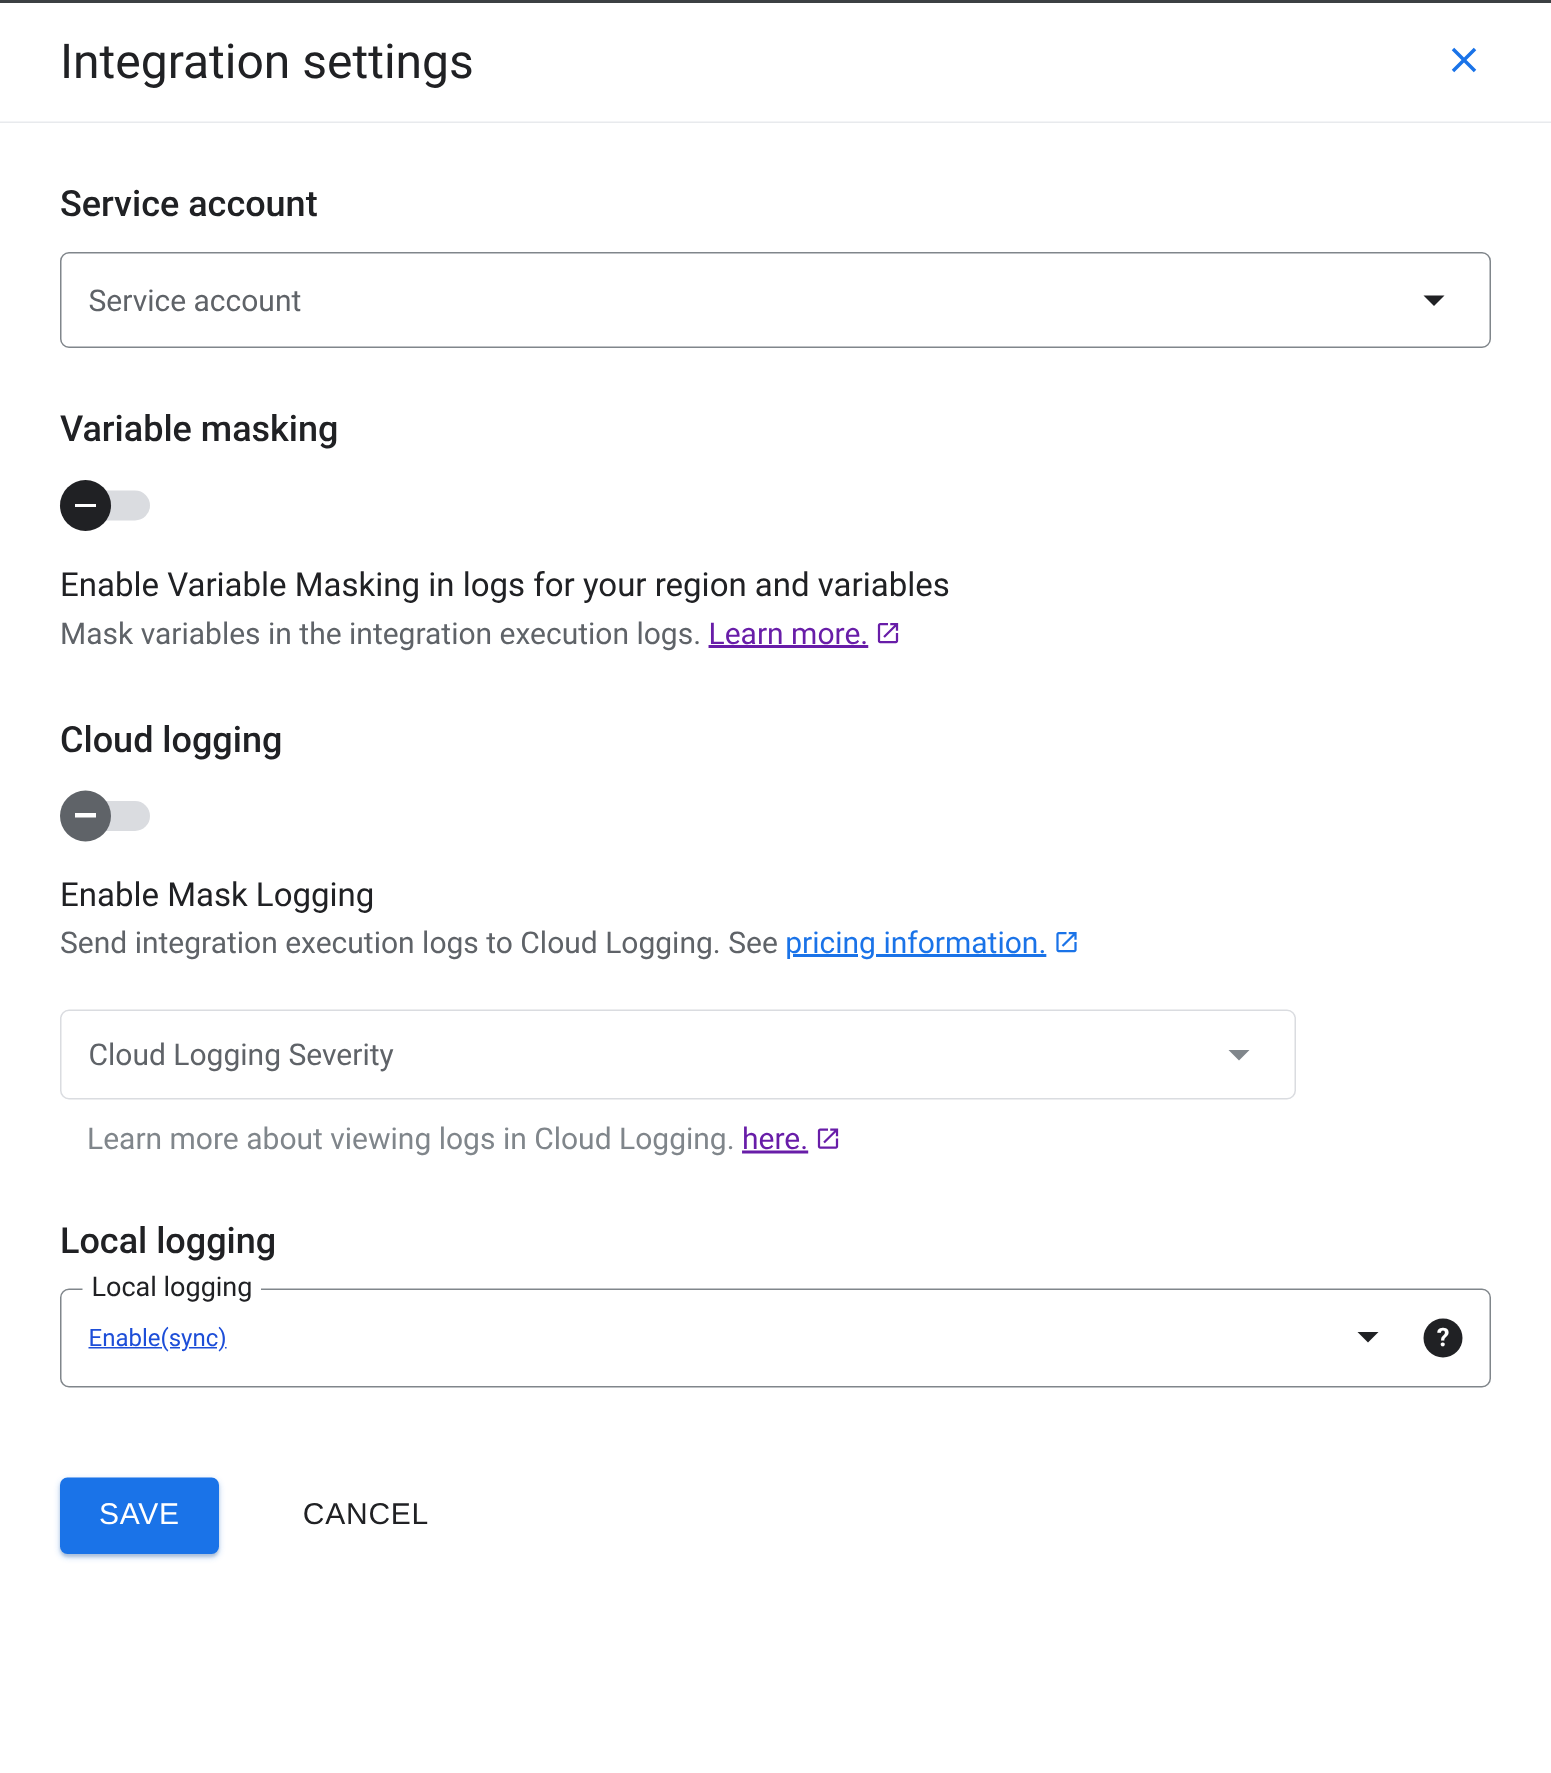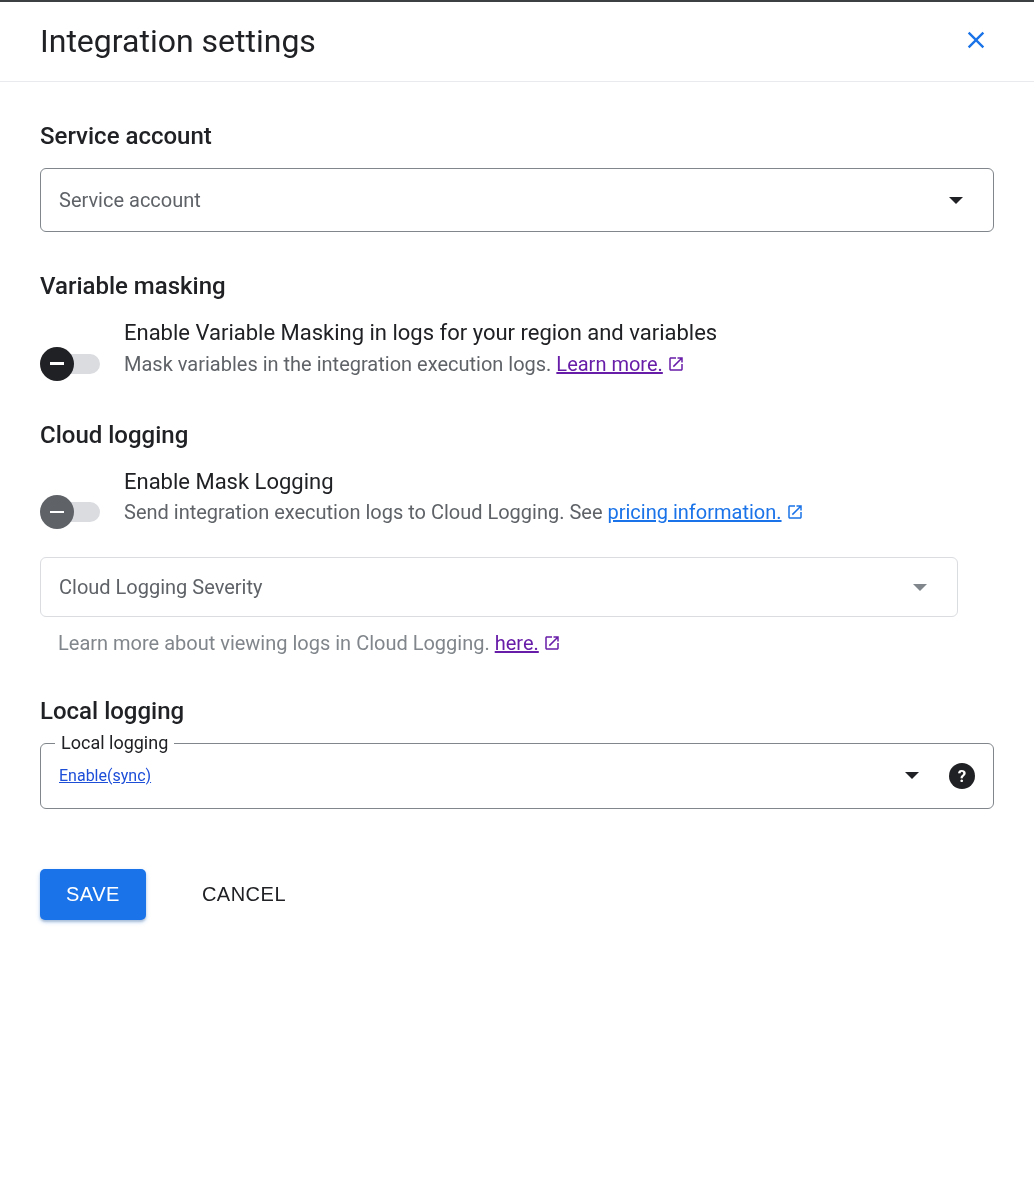--- a/index.html
+++ b/index.html
@@ -80,23 +80,24 @@
     border-left: 7px solid transparent;
     border-right: 7px solid transparent;
     border-top: 7px solid #202124;
     margin-right: 12px;
   }
   .dropdown-arrow.disabled {
     border-top-color: #80868b;
   }
   .toggle-row {
     display: flex;
-    align-items: flex-end;
+    align-items: flex-start;
     gap: 22px;
     margin-bottom: 8px;
+    flex-direction: column;
   }
   .toggle {
     position: relative;
     width: 62px;
     height: 34px;
     flex-shrink: 0;
     cursor: pointer;
     margin-top: 2px;
   }
   .toggle-track {
@@ -280,21 +281,21 @@
         <div class="toggle-content">
           <div class="toggle-label">Enable Mask Logging</div>
           <div class="toggle-desc">
             <span>Send integration execution logs to Cloud Logging. See </span><a class="link blue">pricing information.</a><span class="ext-icon"><svg viewBox="0 0 24 24">
                   <path d="M19 19H5V5h7V3H5c-1.11 0-2 .9-2 2v14c0 1.1.89 2 2 2h14c1.1 0 2-.9 2-2v-7h-2v7zM14 3v2h3.59l-9.83 9.83 1.41 1.41L19 6.41V10h2V3h-7z" fill="#1a73e8"></path>
                 </svg></span>
           </div>
         </div>
       </div>
 
-      <div class="select-field disabled" style="margin-top:28px; width: 918px;">
+      <div class="select-field disabled" style="margin-top:28px; width: 824px;">
         <span class="select-placeholder">Cloud Logging Severity</span>
         <span class="dropdown-arrow disabled"></span>
       </div>
       <div class="helper-text">
         <span>Learn more about viewing logs in Cloud Logging. </span><a class="link">here.</a><span class="ext-icon"><svg viewBox="0 0 24 24">
               <path d="M19 19H5V5h7V3H5c-1.11 0-2 .9-2 2v14c0 1.1.89 2 2 2h14c1.1 0 2-.9 2-2v-7h-2v7zM14 3v2h3.59l-9.83 9.83 1.41 1.41L19 6.41V10h2V3h-7z" fill="#681da8"></path>
             </svg></span>
       </div>
     </div>
 

